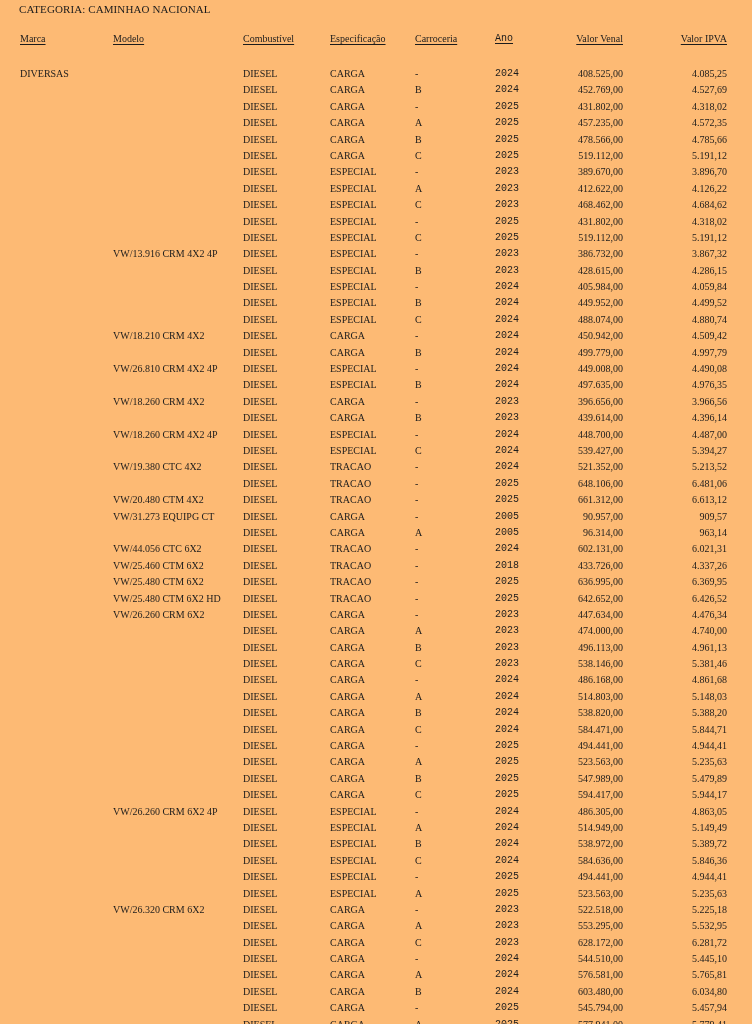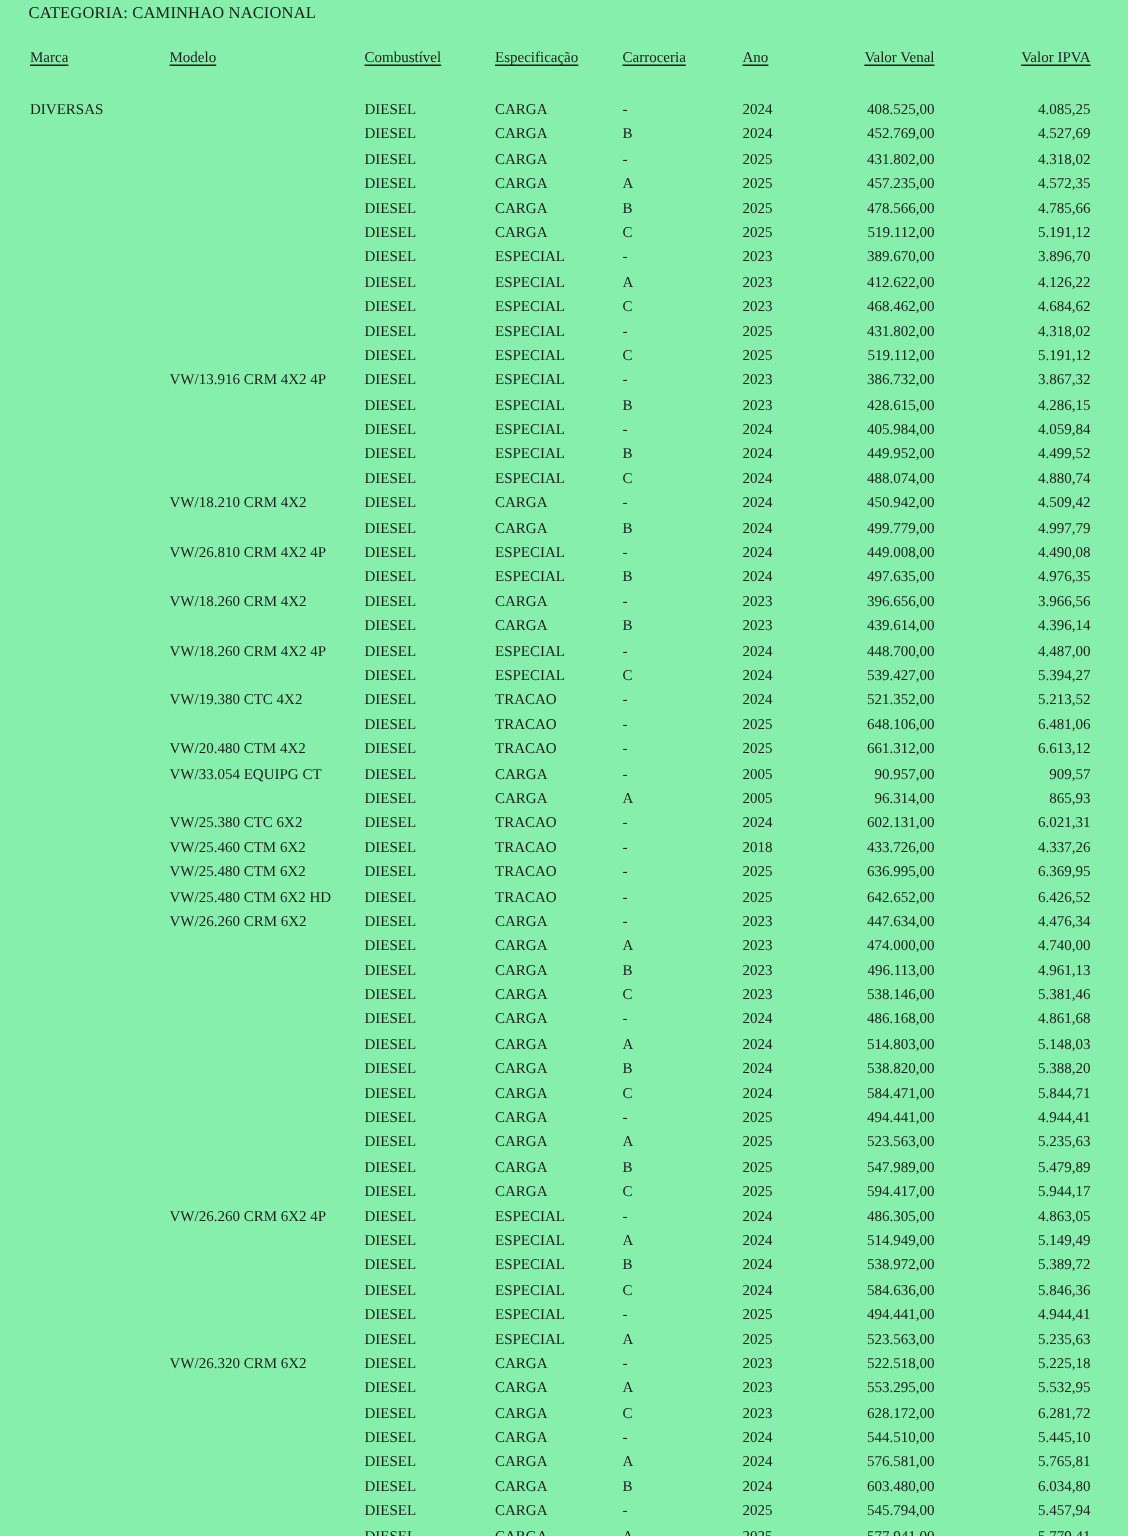--- a/index.html
+++ b/index.html
@@ -1,21 +1,21 @@
 <!DOCTYPE html>
 <html><head>
 <meta charset="utf-8">
 <style>
   * { margin: 0; padding: 0; box-sizing: border-box; }
   html, body { background: #e8e8e8; }
   .page {
     position: relative;
     width: 752px;
     height: 1024px;
-    background: #86efac;
+    background: #fdba74;
     font-family: "Liberation Serif", "DejaVu Serif", serif;
     color: #1c1c1c;
     overflow: hidden;
   }
   .title {
     position: absolute;
     left: 19px;
     top: 3px;
     font-size: 11px;
     letter-spacing: 0.1px;
@@ -37,21 +37,21 @@
   .tbody { margin-top: 22px; }
   .trow { height: 16.4px; align-items: center; }
   .cell {
     font-size: 10px;
     white-space: nowrap;
     overflow: visible;
     line-height: 16.4px;
   }
   
   .col-carroceria { text-align: left; }
-  .col-ano { padding-left: 15px; }
+  .col-ano { padding-left: 15px; font-family: Liberation Mono, monospace; }
   .col-valor_venal, .col-valor_ipva { text-align: right; }
 </style>
 </head>
 <body>
 
 <div class="page">
   <div class="title">CATEGORIA: CAMINHAO NACIONAL</div>
 
   <div class="table">
     <div class="thead" id="thead">
@@ -330,41 +330,41 @@
           <div class="cell col-modelo">VW/20.480 CTM 4X2</div>
           <div class="cell col-combustivel">DIESEL</div>
           <div class="cell col-especificacao">TRACAO</div>
           <div class="cell col-carroceria">-</div>
           <div class="cell col-ano">2025</div>
           <div class="cell col-valor_venal">661.312,00</div>
           <div class="cell col-valor_ipva">6.613,12</div>
         </div>
         <div class="trow">
           <div class="cell col-marca"></div>
-          <div class="cell col-modelo">VW/33.054 EQUIPG CT</div>
+          <div class="cell col-modelo">VW/31.273 EQUIPG CT</div>
           <div class="cell col-combustivel">DIESEL</div>
           <div class="cell col-especificacao">CARGA</div>
           <div class="cell col-carroceria">-</div>
           <div class="cell col-ano">2005</div>
           <div class="cell col-valor_venal">90.957,00</div>
           <div class="cell col-valor_ipva">909,57</div>
         </div>
         <div class="trow">
           <div class="cell col-marca"></div>
           <div class="cell col-modelo"></div>
           <div class="cell col-combustivel">DIESEL</div>
           <div class="cell col-especificacao">CARGA</div>
           <div class="cell col-carroceria">A</div>
           <div class="cell col-ano">2005</div>
           <div class="cell col-valor_venal">96.314,00</div>
-          <div class="cell col-valor_ipva">865,93</div>
-        </div>
-        <div class="trow">
-          <div class="cell col-marca"></div>
-          <div class="cell col-modelo">VW/25.380 CTC 6X2</div>
+          <div class="cell col-valor_ipva">963,14</div>
+        </div>
+        <div class="trow">
+          <div class="cell col-marca"></div>
+          <div class="cell col-modelo">VW/44.056 CTC 6X2</div>
           <div class="cell col-combustivel">DIESEL</div>
           <div class="cell col-especificacao">TRACAO</div>
           <div class="cell col-carroceria">-</div>
           <div class="cell col-ano">2024</div>
           <div class="cell col-valor_venal">602.131,00</div>
           <div class="cell col-valor_ipva">6.021,31</div>
         </div>
         <div class="trow">
           <div class="cell col-marca"></div>
           <div class="cell col-modelo">VW/25.460 CTM 6X2</div>

